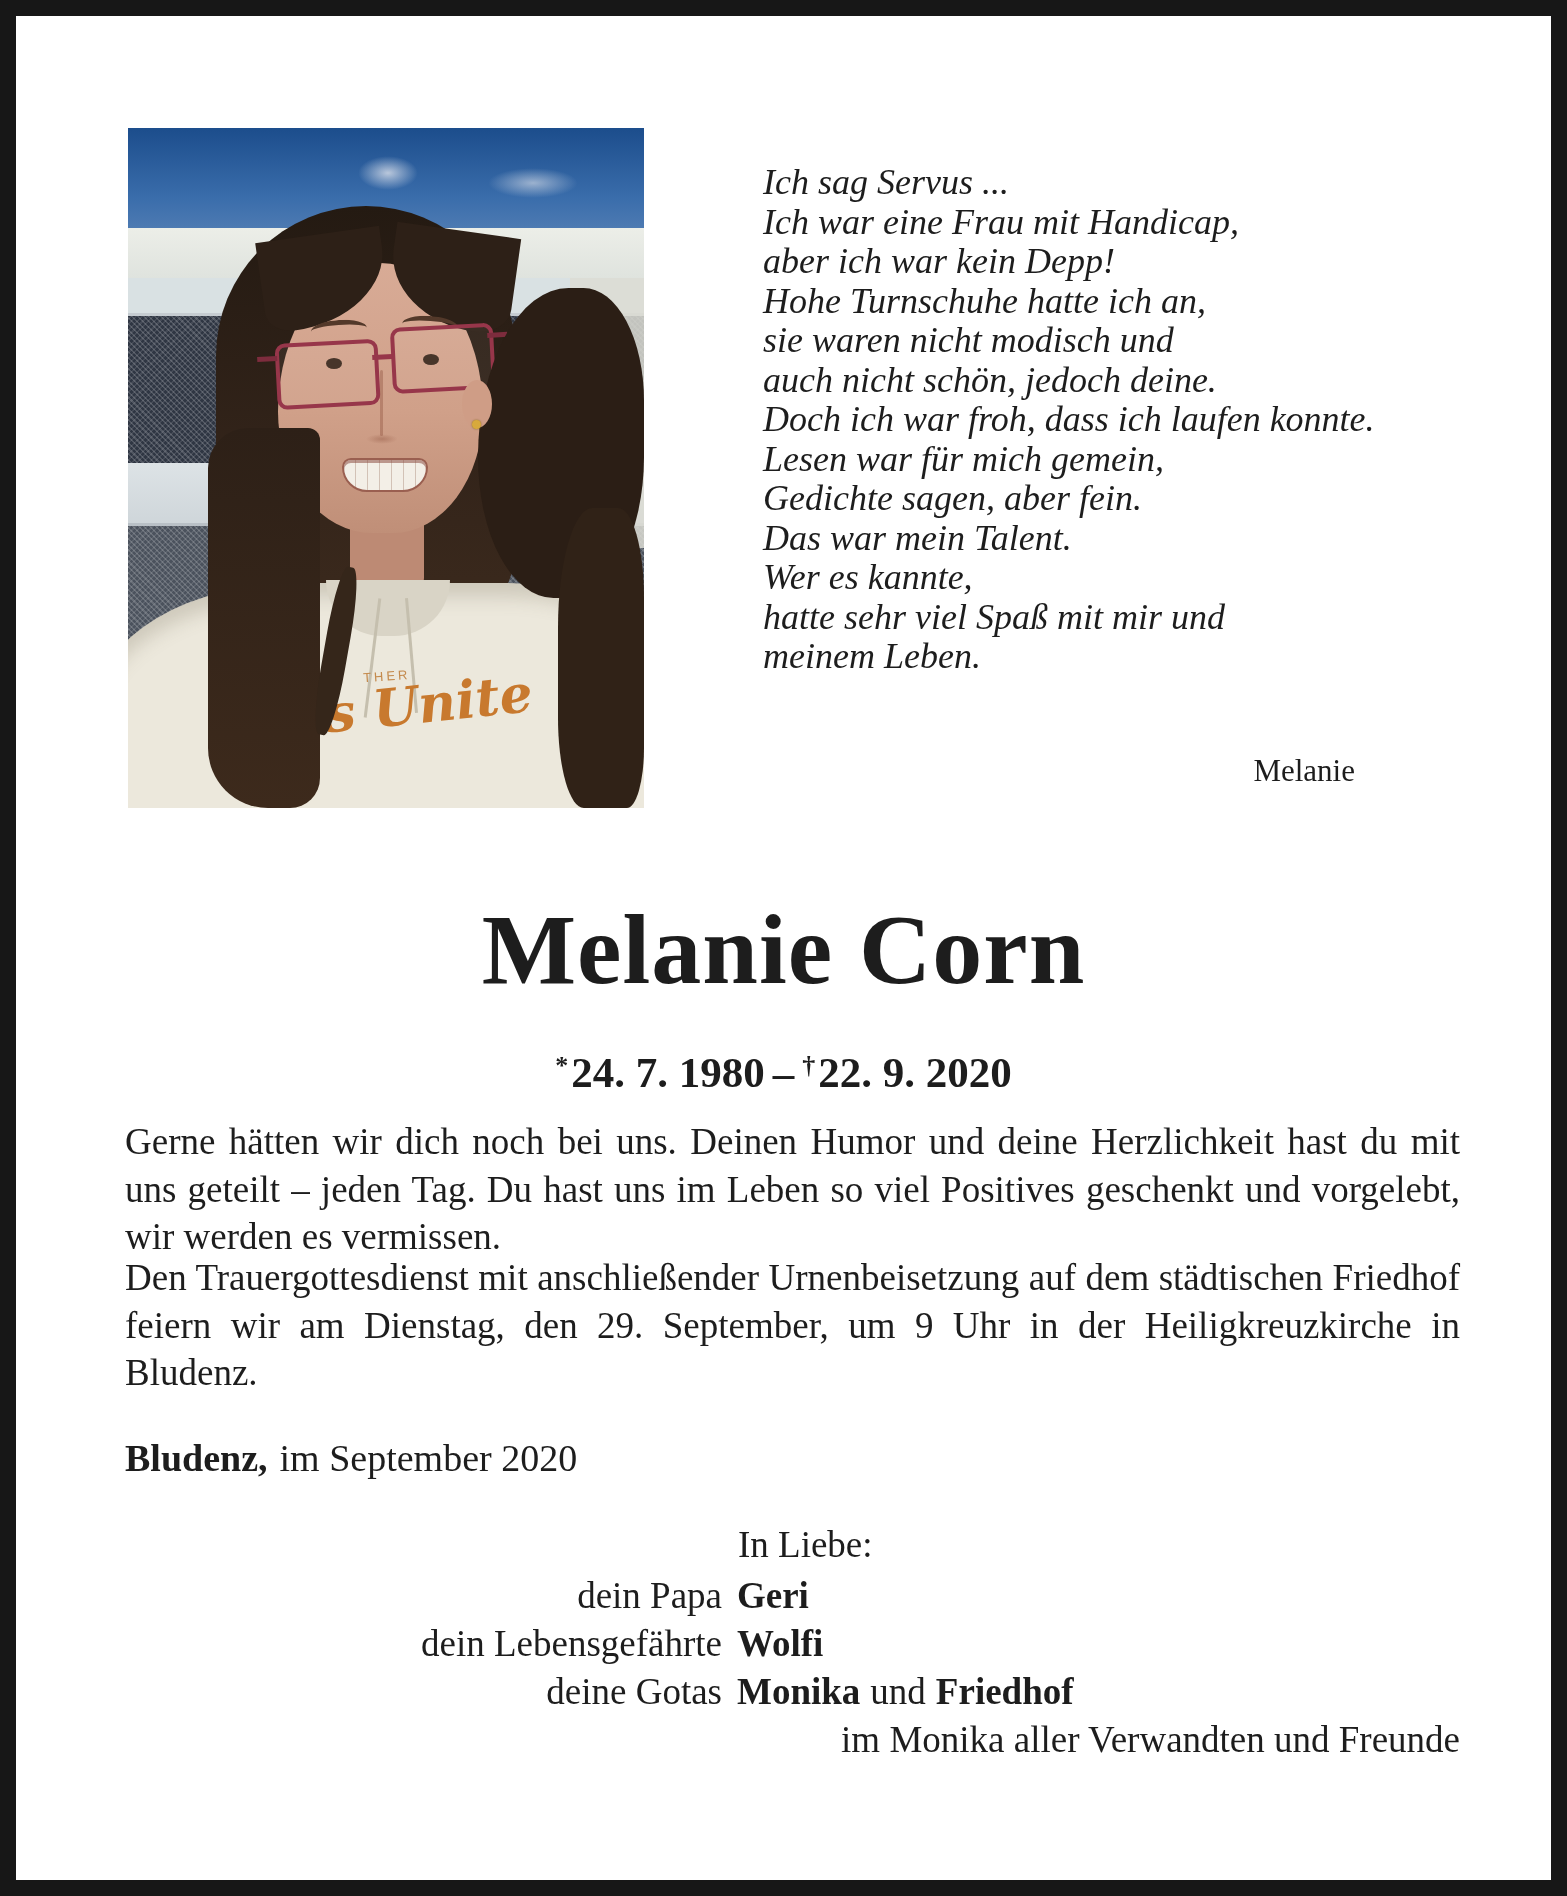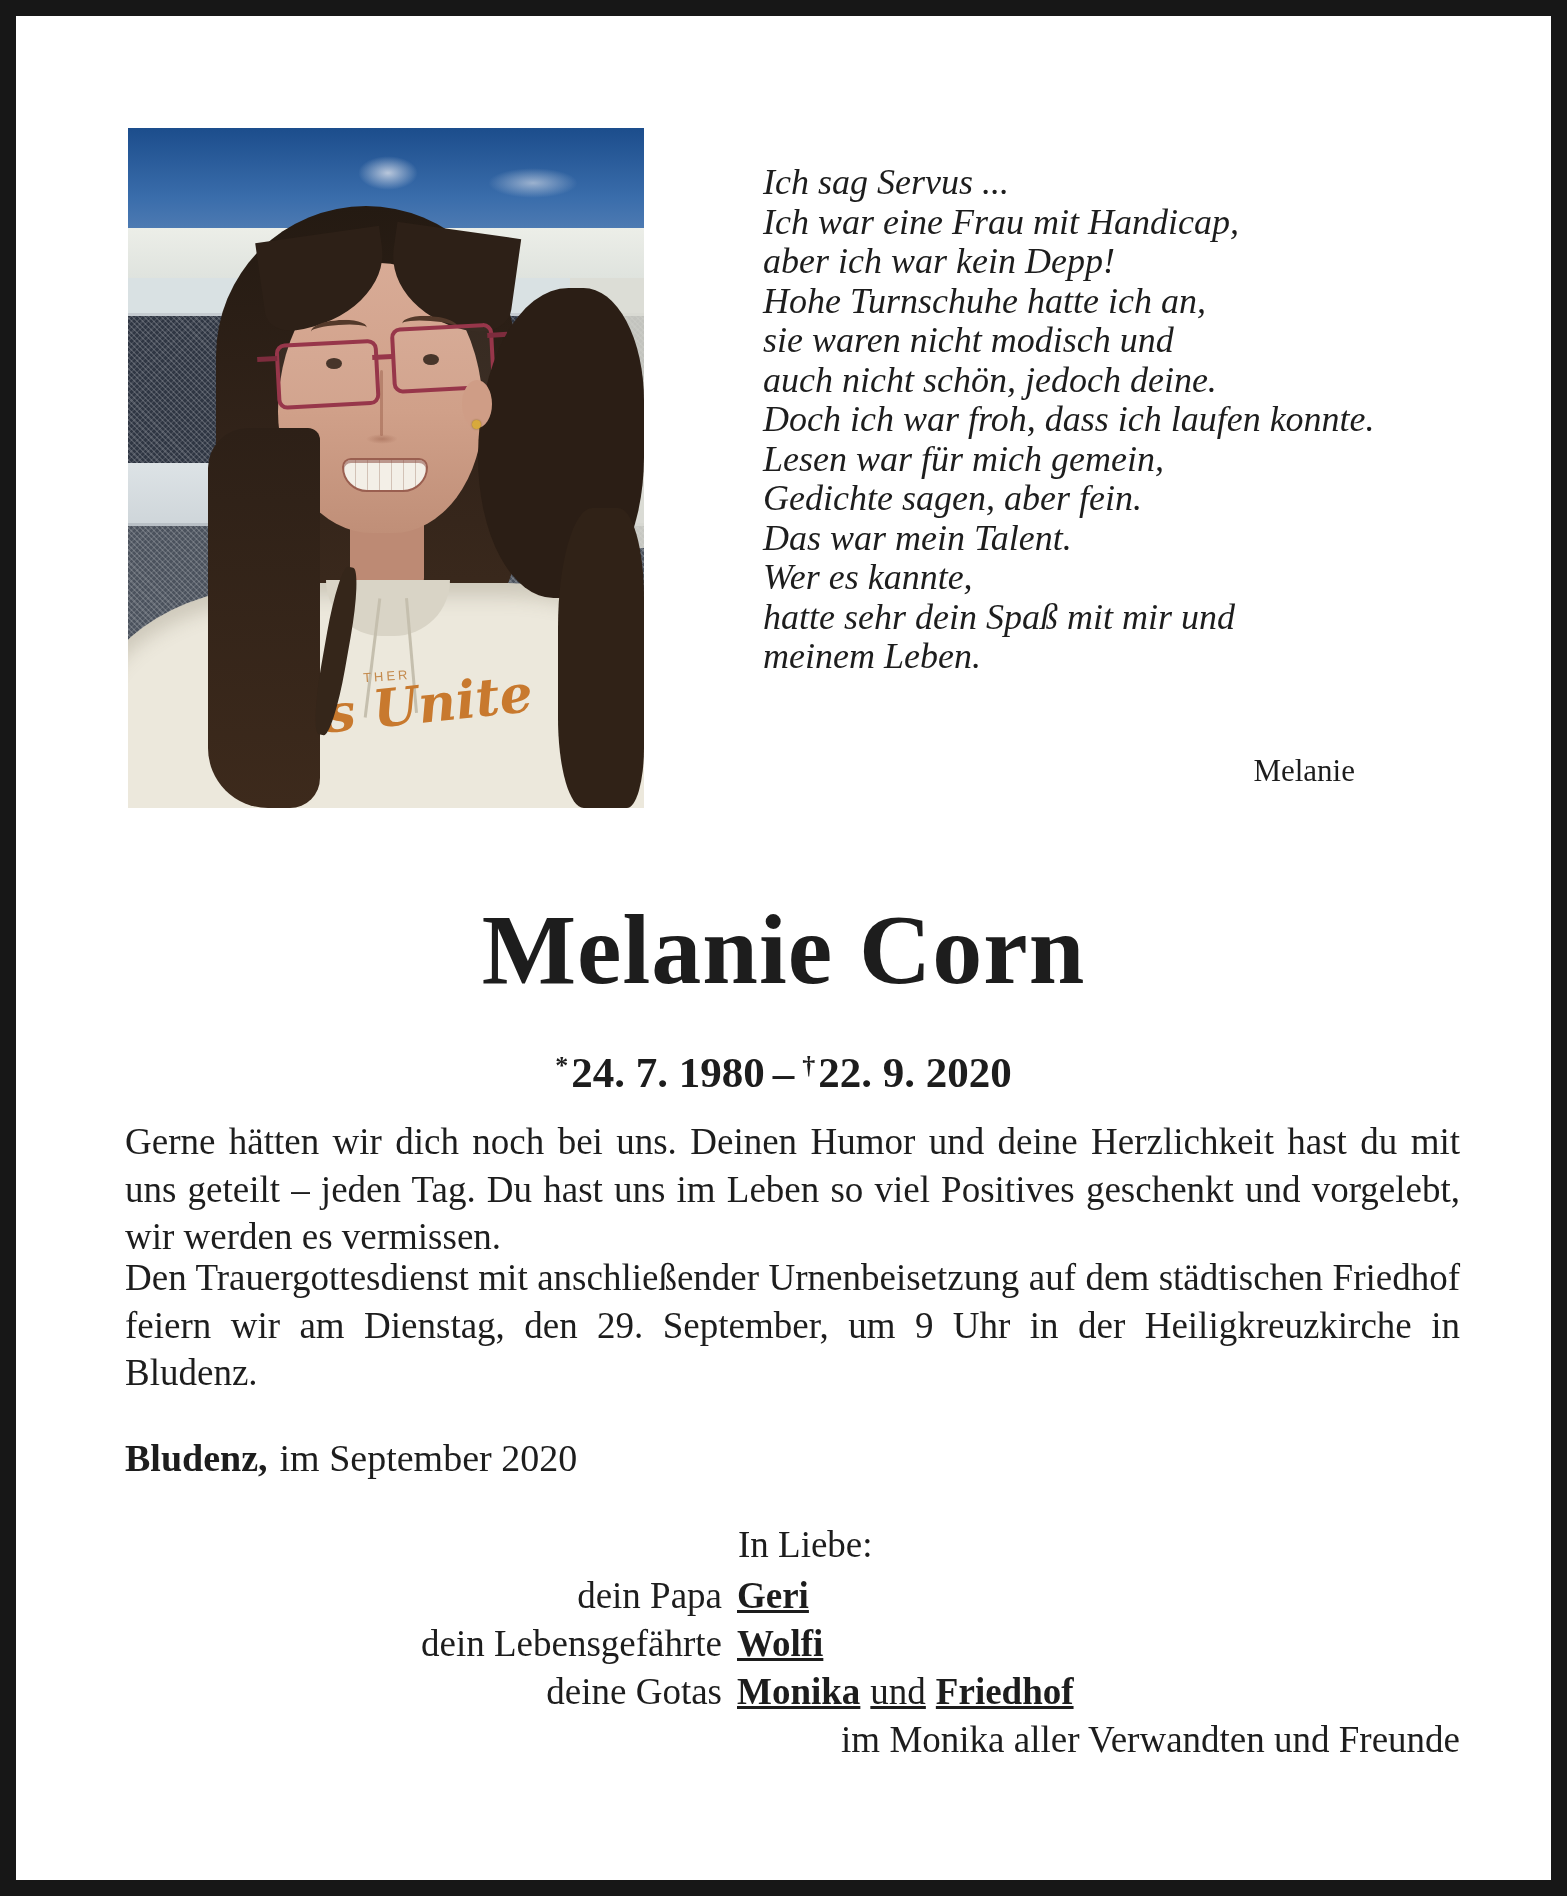--- a/index.html
+++ b/index.html
@@ -77,21 +77,21 @@
   .para{position:absolute;left:109px;width:1335px;margin:0;font-size:37px;line-height:47.5px;text-align:justify;}
   .p1{top:1102px;}
   .p2{top:1238px;}
   .dateline{position:absolute;left:109px;top:1420px;font-size:38px;}
   .dl-rest{margin-left:12px;}
   .b{font-weight:700;}
   .closing{position:absolute;left:109px;top:1502px;width:1335px;font-size:37px;line-height:48px;}
   .closing-heading{margin-left:613px;height:54px;line-height:54px;}
   .crow{height:48px;white-space:nowrap;}
   .lbl{display:inline-block;width:597px;text-align:right;}
-  .names{margin-left:15px;text-decoration:underline;}
+  .names{margin-left:15px;}
   .seg + .seg{margin-left:10px;}
   .cfooter{text-align:right;height:48px;}
 </style>
 </head>
 <body>
 
 <div class="stage">
 
   <div class="photo">
     <div class="ph-blue"></div>
@@ -142,21 +142,21 @@
     <div class="poem-line">Ich war eine Frau mit Handicap,</div>
     <div class="poem-line">aber ich war kein Depp!</div>
     <div class="poem-line">Hohe Turnschuhe hatte ich an,</div>
     <div class="poem-line">sie waren nicht modisch und</div>
     <div class="poem-line">auch nicht schön, jedoch deine.</div>
     <div class="poem-line">Doch ich war froh, dass ich laufen konnte.</div>
     <div class="poem-line">Lesen war für mich gemein,</div>
     <div class="poem-line">Gedichte sagen, aber fein.</div>
     <div class="poem-line">Das war mein Talent.</div>
     <div class="poem-line">Wer es kannte,</div>
-    <div class="poem-line">hatte sehr dein Spaß mit mir und</div>
+    <div class="poem-line">hatte sehr viel Spaß mit mir und</div>
     <div class="poem-line">meinem Leben.</div>
   </div>
   <div class="signature">Melanie</div>
 
   <h1 class="title">Melanie Corn</h1>
   <div class="dates">
     <span class="sym">*</span><span>24. 7. 1980</span><span class="dash">–</span><span class="sym">†</span><span>22. 9. 2020</span>
   </div>
 
   <p class="para p1">Gerne hätten wir dich noch bei uns. Deinen Humor und deine Herzlichkeit hast du mit uns geteilt – jeden Tag. Du hast uns im Leben so viel Positives geschenkt und vorgelebt, wir werden es vermissen.</p>

